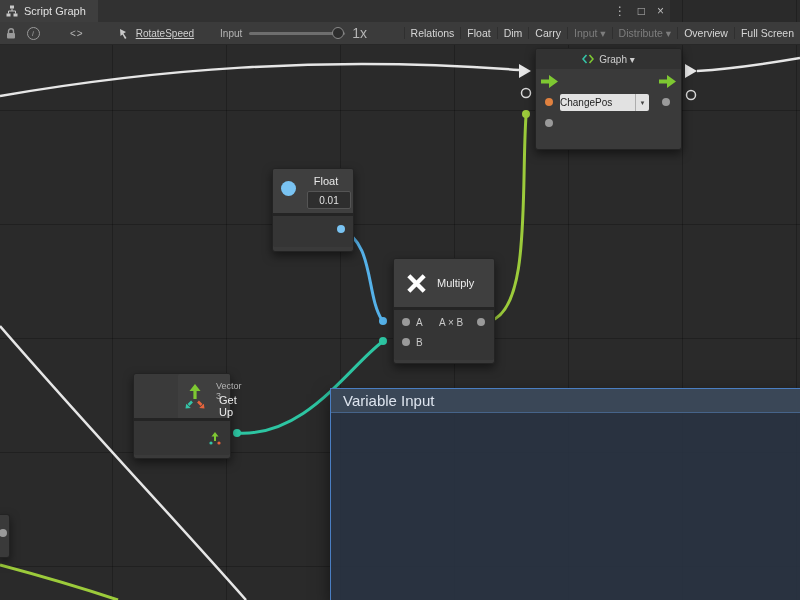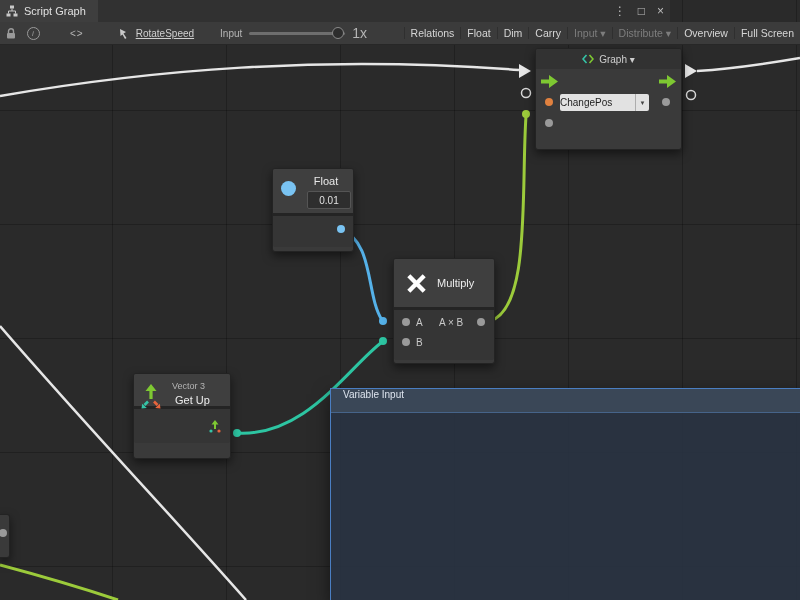--- a/index.html
+++ b/index.html
@@ -68,33 +68,33 @@
     border:1px solid #555;border-radius:2px;color:#e0e0e0;font-size:10px;display:flex;
     align-items:center;justify-content:center;}
   .float-ports{height:31px;}
   
   .node.multiply{left:393px;top:258px;width:100px;height:104px;}
   .mul-header{height:48px;display:flex;align-items:center;gap:8px;padding-left:10px;
     font-size:11px;color:#ececec;}
   .mul-ports{height:50px;}
   
   .node.vector{left:133px;top:373px;width:96px;height:84px;}
-  .vec-header{height:32px;}
+  .vec-header{height:44px;margin-left:44px;}
   .vec-icon{position:absolute;left:6px;top:9px;}
   .vec-type{position:absolute;left:38px;top:7px;font-size:9px;color:#b4b4b4;}
   .vec-title{position:absolute;left:41px;top:20px;font-size:11px;color:#ececec;}
   .vec-ports{height:34px;}
   .vec-mini{position:absolute;right:8px;top:50%;transform:translateY(-50%);}
   
   .node.sliver{left:0;top:514px;width:9px;height:42px;border-left:none;border-radius:0 3px 3px 0;}
   
   .vi-panel{position:absolute;left:330px;top:388px;width:470px;height:212px;z-index:3;
     border:1px solid #4a7ec2;box-shadow:0 6px 16px rgba(0,0,0,.5);}
-  .vi-header{height:23px;background:#3a4757;display:flex;align-items:flex-start;padding-left:12px;
-    font-size:10px;color:#dde4ee;border-bottom:1px solid #46648a;}
+  .vi-header{height:23px;background:#3a4757;display:flex;align-items:center;padding-left:12px;
+    font-size:15px;color:#dde4ee;border-bottom:1px solid #46648a;}
   .vi-body{position:absolute;left:0;right:0;top:24px;bottom:0;background:rgba(41,51,66,.9);}
 </style>
 </head>
 <body>
 
 <div class="stage">
 
   <div class="canvas-grid"></div>
 
   <svg class="wires" width="800" height="600" viewBox="0 0 800 600">

